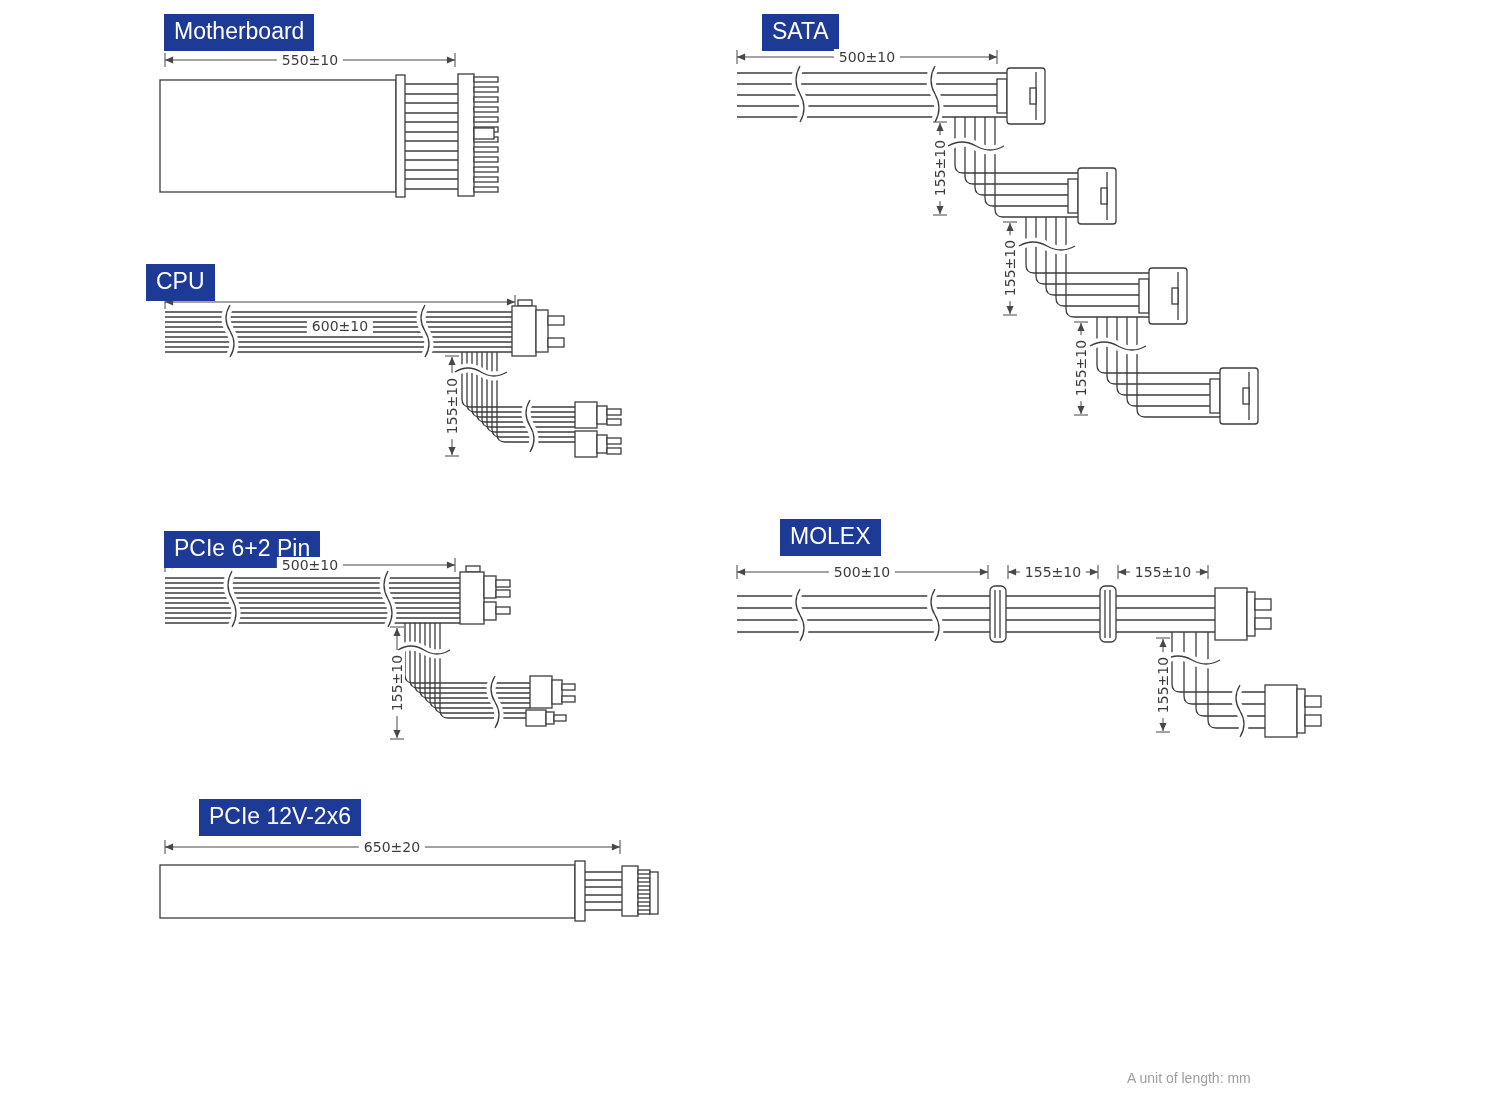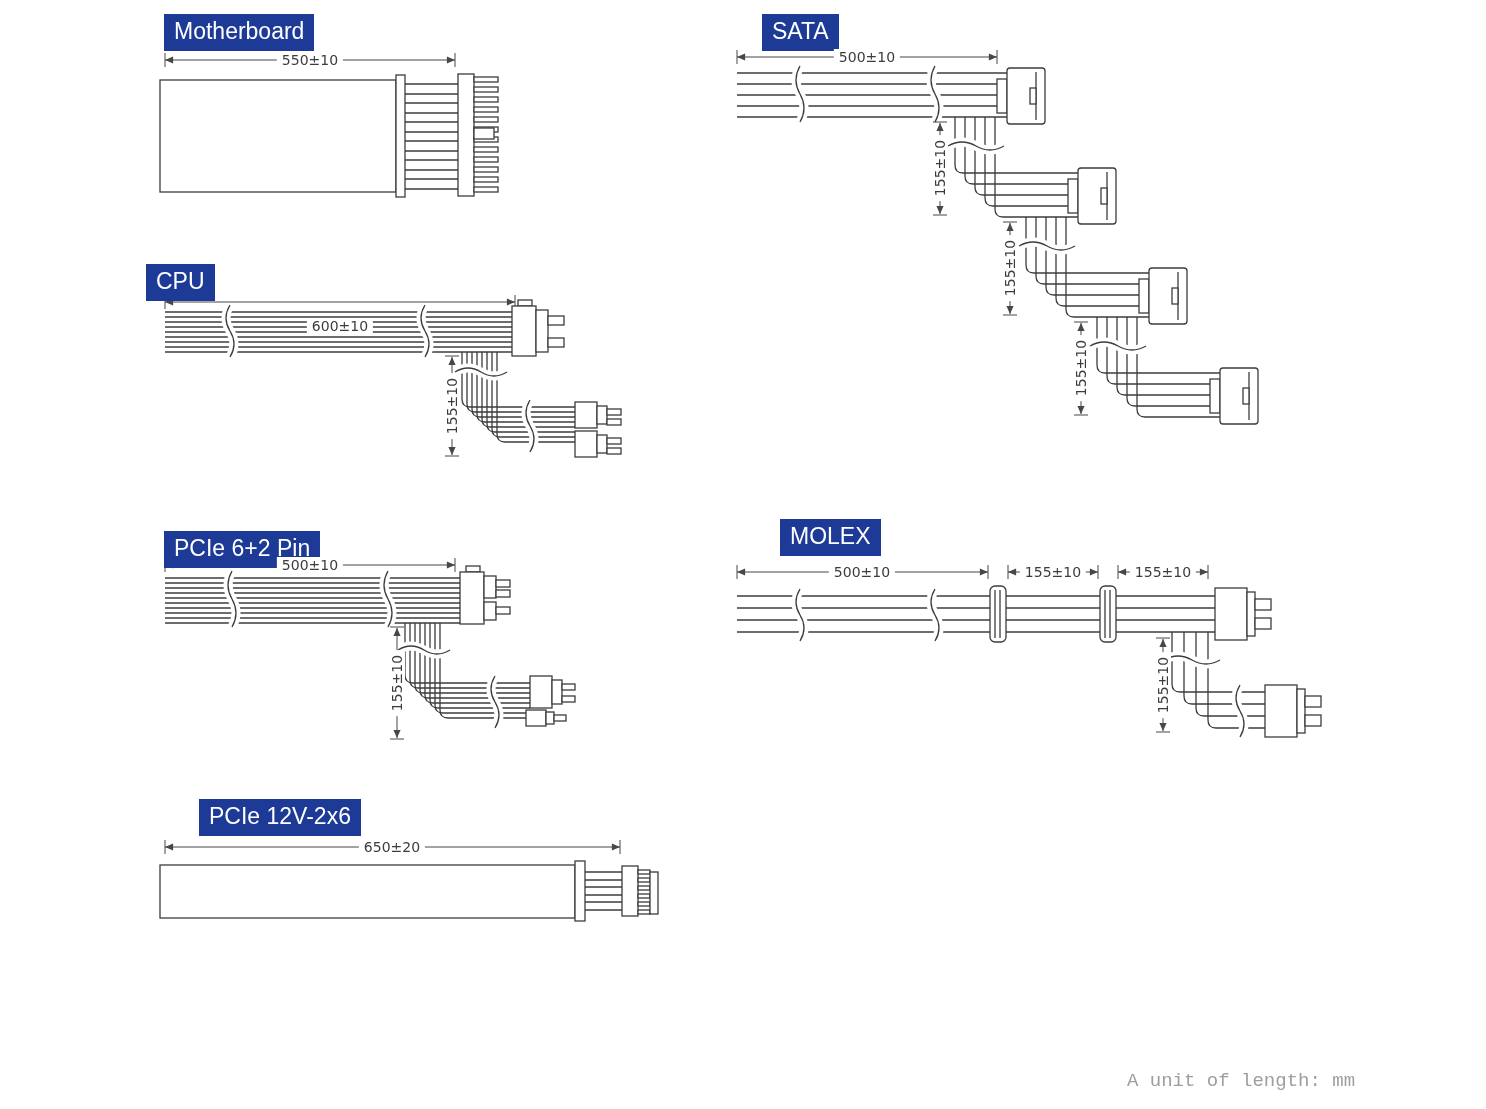--- a/index.html
+++ b/index.html
@@ -12,22 +12,22 @@
     font-size:23px; line-height:1; padding:6px 10px 8px; white-space:nowrap;
     font-family:"Liberation Sans", sans-serif;
   }
   .dim-label {
     position:absolute; font-size:14px; line-height:1; color:#3c3c3c; background:#fff;
     padding:1px 5px; white-space:nowrap; transform:translate(-50%,-50%);
     font-family:"DejaVu Sans", sans-serif;
   }
   .dim-label.v { transform:translate(-50%,-50%) rotate(-90deg); }
   .footer-note {
-    position:absolute; font-size:19px; color:var(--footer-color,#9e9e9e);
-    font-family:Liberation Mono, monospace;
+    position:absolute; font-size:14px; color:var(--footer-color,#9e9e9e);
+    font-family:Liberation Sans, sans-serif;
   }
   .ln { stroke:#3c3c3c; stroke-width:1.3; fill:none; }
   .shape { stroke:#3c3c3c; stroke-width:1.3; fill:#ffffff; }
   .dim { stroke:#474747; stroke-width:1; fill:none; }
   .wave-bg { stroke:#ffffff; stroke-width:9; fill:none; }
 </style>
 </head>
 <body>
 
 <div class="canvas">

